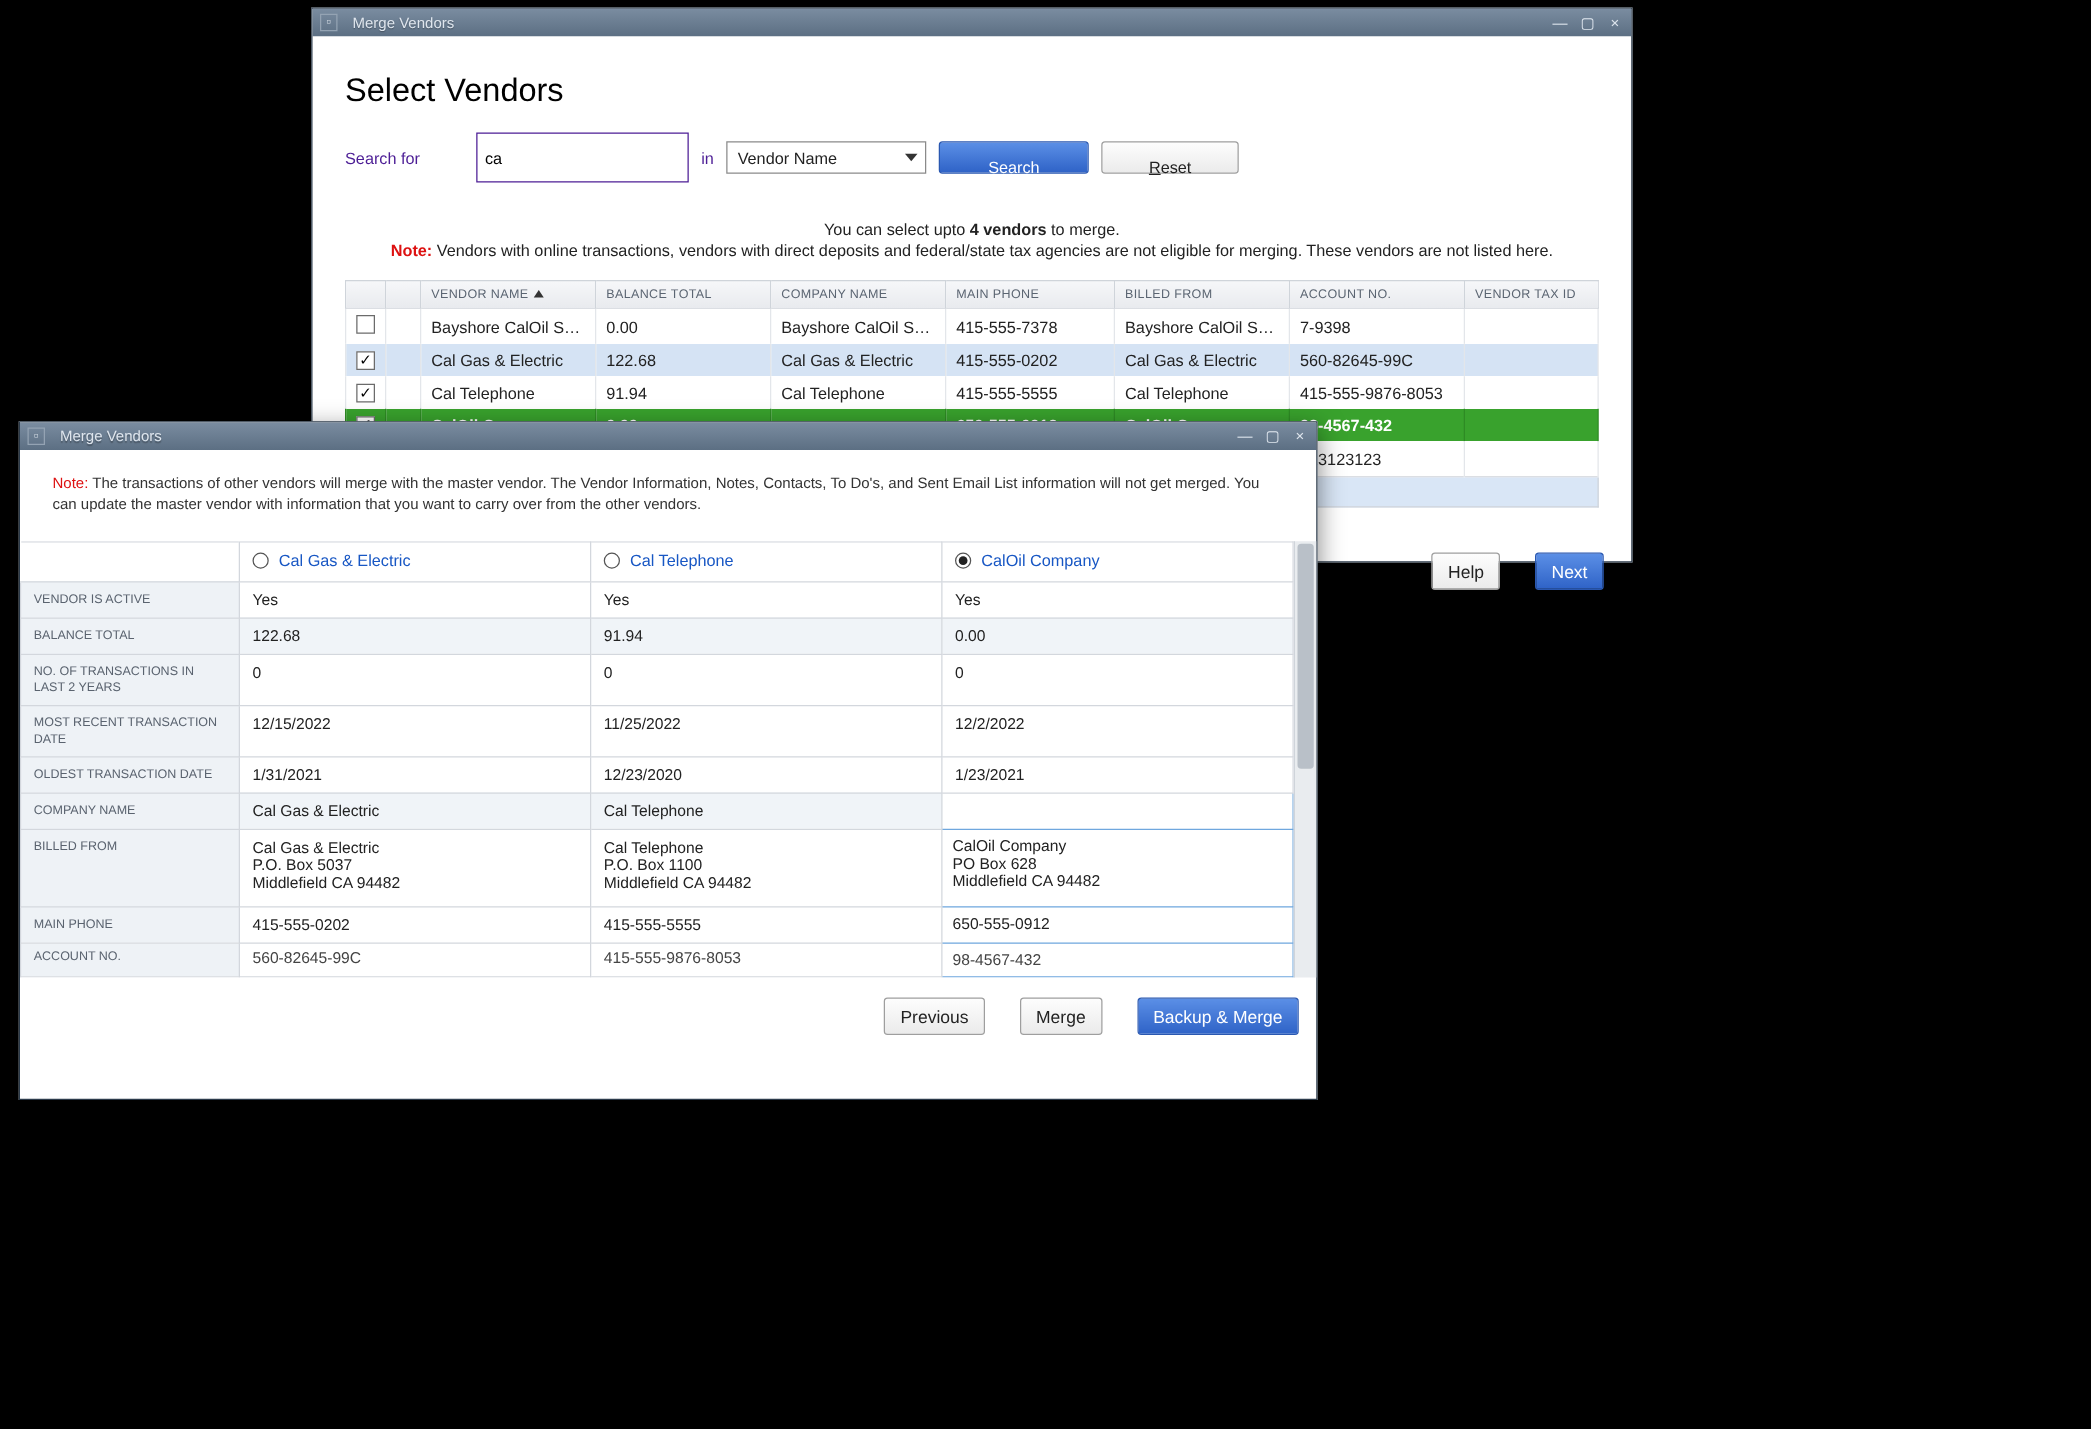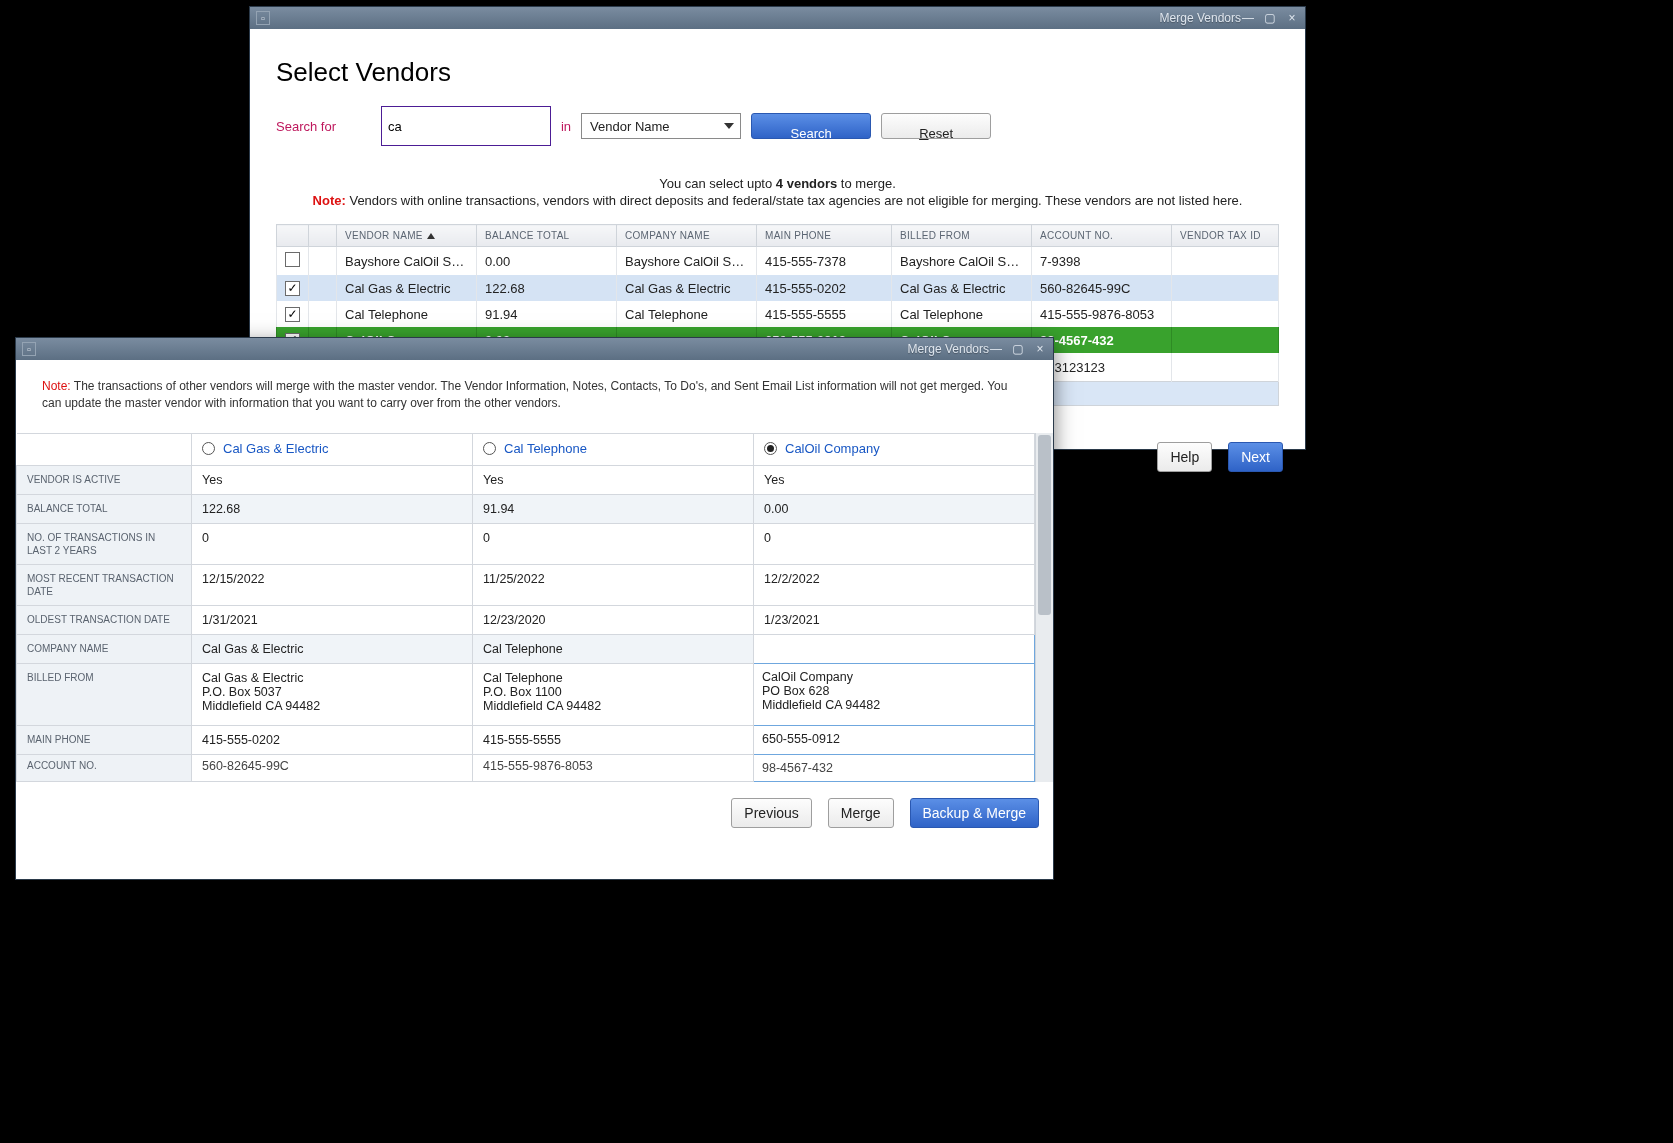--- a/index.html
+++ b/index.html
@@ -28,27 +28,27 @@
     align-items:center;
     padding:0 6px;
     position:relative;
   }
   .titlebar .sysmenu {
     width:14px;height:14px;border:1px solid #94a3b3;
     display:flex;align-items:center;justify-content:center;
     font-size:11px;line-height:1;color:#cfd7e0;
     margin-right:12px;
   }
-  .titlebar .title { flex:1; text-align:right; color:#dfe6ee; text-shadow:0 1px 1px rgba(0,0,0,.3);}
+  .titlebar .title { flex:1; text-align:left; color:#dfe6ee; text-shadow:0 1px 1px rgba(0,0,0,.3);}
   .titlebar .wc { display:flex; gap:8px; }
   .titlebar .wc span { width:14px;height:14px; display:flex;align-items:center;justify-content:center; font-size:12px; color:#dfe6ee; cursor:pointer;}
   .content { padding:22px 26px 18px 26px; }
   h1.page-title { font-size:26px; font-weight:400; margin:6px 0 18px 0; color:#000;}
   .search-row { display:flex; align-items:center; gap:10px; font-size:13px; margin-bottom:30px;}
-  .search-row label { color:#be185d;text-align:center; }
+  .search-row label { color:#4c1d95;text-align:center; }
   input[type=text].search-input {
     width:170px; height:40px; border:1px solid #4c1d95; padding:0 6px; font-size:13px;margin-left:35px;
   }
   .select-wrap {
     position:relative; width:160px; height:26px; border:1px solid #8a8a8a; background:#fff;
     display:flex; align-items:center; padding:0 22px 0 8px; cursor:pointer;
   }
   .select-wrap .caret {
     position:absolute; right:6px; top:50%; transform:translateY(-50%);
     width:0;height:0;border-left:5px solid transparent;border-right:5px solid transparent;border-top:6px solid #333;
@@ -86,21 +86,21 @@
     padding:5px 8px; font-size:13px; color:#222;
     white-space:nowrap; overflow:hidden; text-overflow:ellipsis;
   }
   table.vtable tbody tr { height:26px; }
   table.vtable tbody tr.sel { background:#d5e3f4; }
   table.vtable tbody tr.green { background:#39a22d; color:#fff; }
   table.vtable tbody tr.green td { color:#fff; font-weight:bold; border-color:#2e8b24;}
   .chk { width:15px;height:15px;border:1px solid #6b6b6b;background:#fff;display:inline-flex;align-items:center;justify-content:center;font-size:12px;line-height:1;color:#000;}
   .chk.checked::after{content:"✓";}
   .footer { display:flex; justify-content:flex-end; gap:16px; padding:18px 22px; }
-  .btn.big { height:30px; padding:0 12px; font-size:14px; }
+  .btn.big { height:30px; padding:0 12px; font-size:14px;margin-left:12px; }
 
   
   .front .content { padding:18px 0 12px 0; }
   .front-inner { padding:0 18px; }
   .front h1.page-title { margin:0 0 28px 8px; }
   .master-note { font-size:12px; color:#333; line-height:1.45; margin:0 8px 20px 8px;}
   .master-note .note-label{font-weight:normal;}
 
   .grid-wrap { position:relative; display:flex; }
   .grid-scroll { flex:1; overflow:hidden; }

